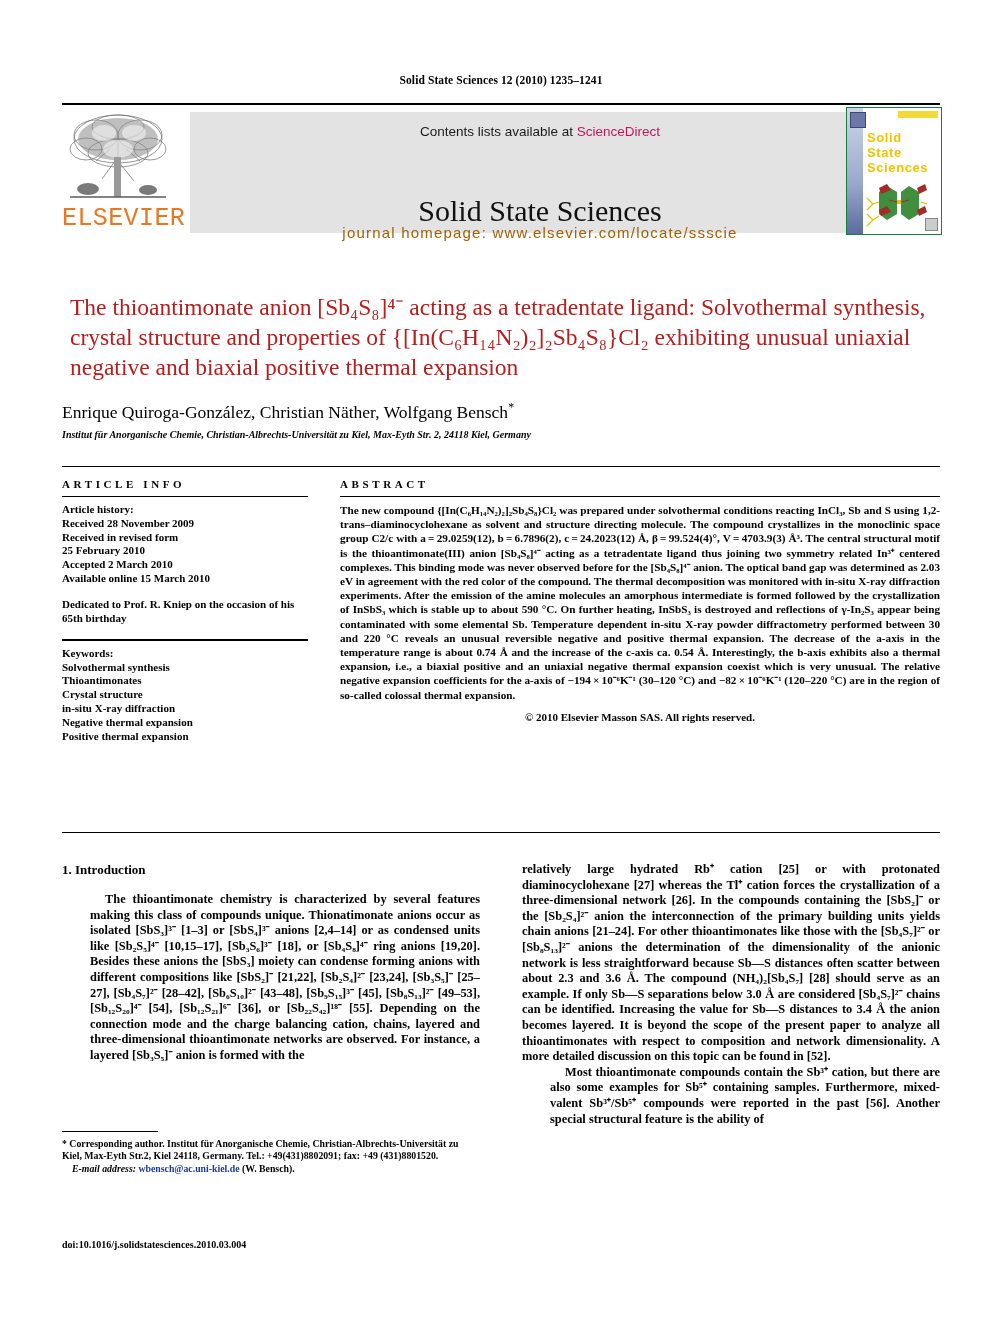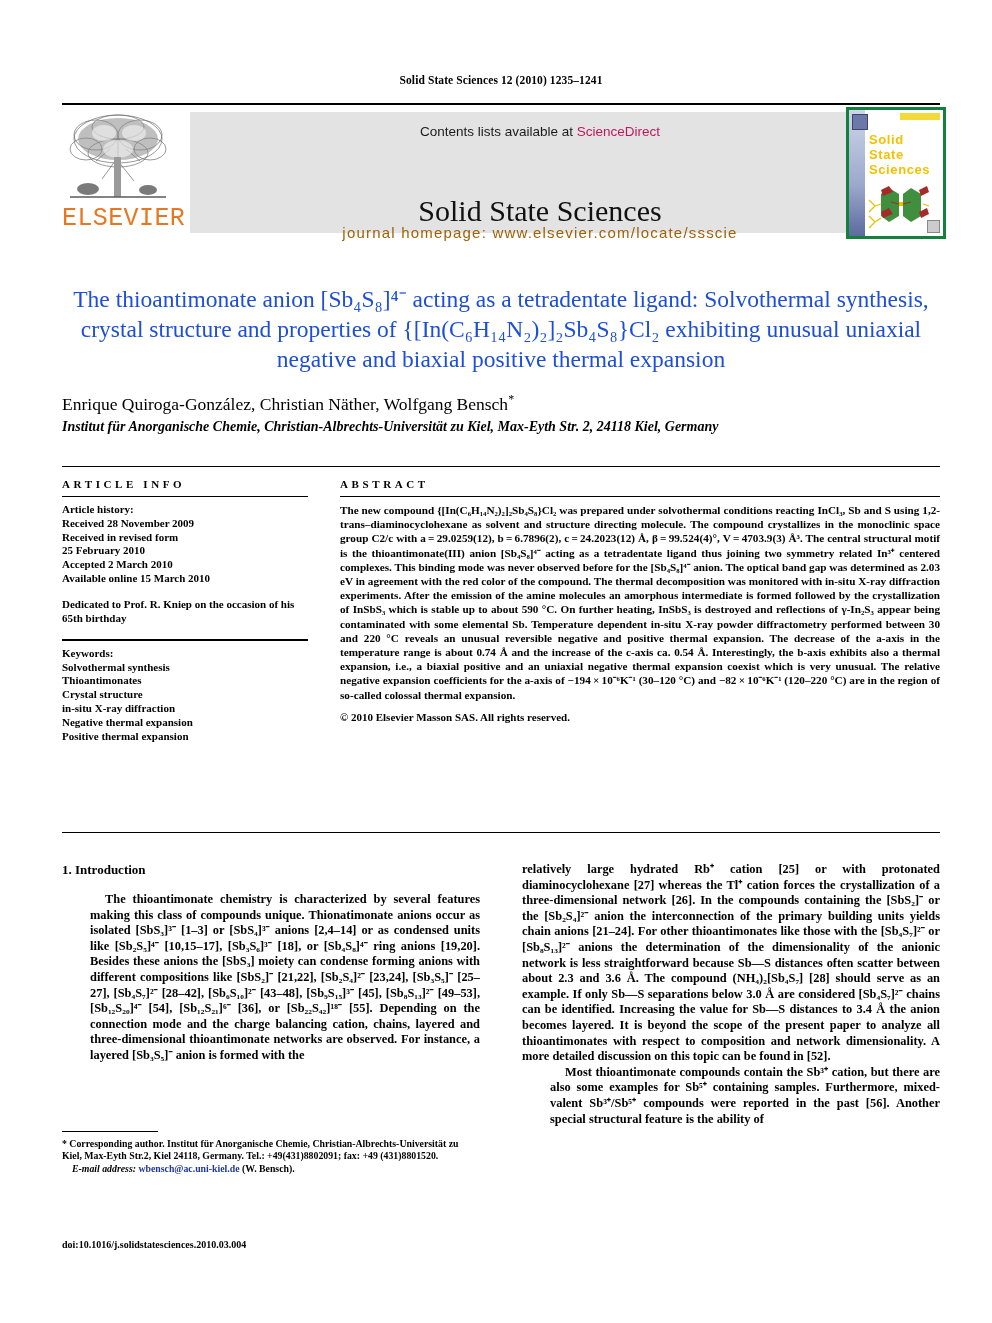--- a/index.html
+++ b/index.html
@@ -106,21 +106,21 @@
     font-family: "Liberation Sans", sans-serif;
     font-size: 15px;
     letter-spacing: 1.2px;
     color: #a16207;
   }
   .cover {
     position: absolute;
     left: 784px; top: 4px;
     width: 94px;
     height: 126px;
-    border: 3px solid #15803d;
+    border: 1px solid #15803d;
     background: #ffffff;
     overflow: hidden;
   }
   .cover-leftband {
     position: absolute;
     left: 0; top: 0;
     width: 16px; height: 100%;
     background: linear-gradient(to bottom, #cfd6e8, #9aa8cc 60%, #5c6a9e);
   }
   .cover-elsevier-mark {
@@ -163,33 +163,32 @@
   .title-block {
     position: absolute;
     left: 62px; top: 284px;
     width: 878px;
   }
   .paper-title {
     font-family: "Liberation Serif", serif;
     font-size: 23.5px;
     line-height: 30px;
     font-weight: normal;
-    margin: 0;
-    color: #1d4ed8;
-    text-align: center;
+    margin: 8px;
+    color: #b91c1c;
   }
   .authors {
     margin-top: 14px;
     font-size: 17.5px;
     line-height: 22px;
   }
   .authors .star { font-size: 12px; vertical-align: super; }
   .affiliation {
     margin-top: 5px;
-    font-size: 14px;
+    font-size: 10px;
     font-style: italic;
     font-weight: bold;
     line-height: 13px;
   }
 
   
   .ia-rule-top {
     position: absolute;
     left: 62px; top: 466px;
     width: 878px; height: 1px;
@@ -239,21 +238,21 @@
     margin: 14px 0 6px 0;
   }
   .abstract-body {
     font-size: 11.2px;
     line-height: 14.2px;
     text-align: justify;
     font-weight: bold;
   }
   .copyright {
     margin-top: 9px;
-    text-align: left;
+    text-align: center;
     font-size: 11px;
     font-weight: bold;
   }
 
   
   .body-col-left {
     position: absolute;
     left: 62px; top: 862px;
     width: 418px;
   }

